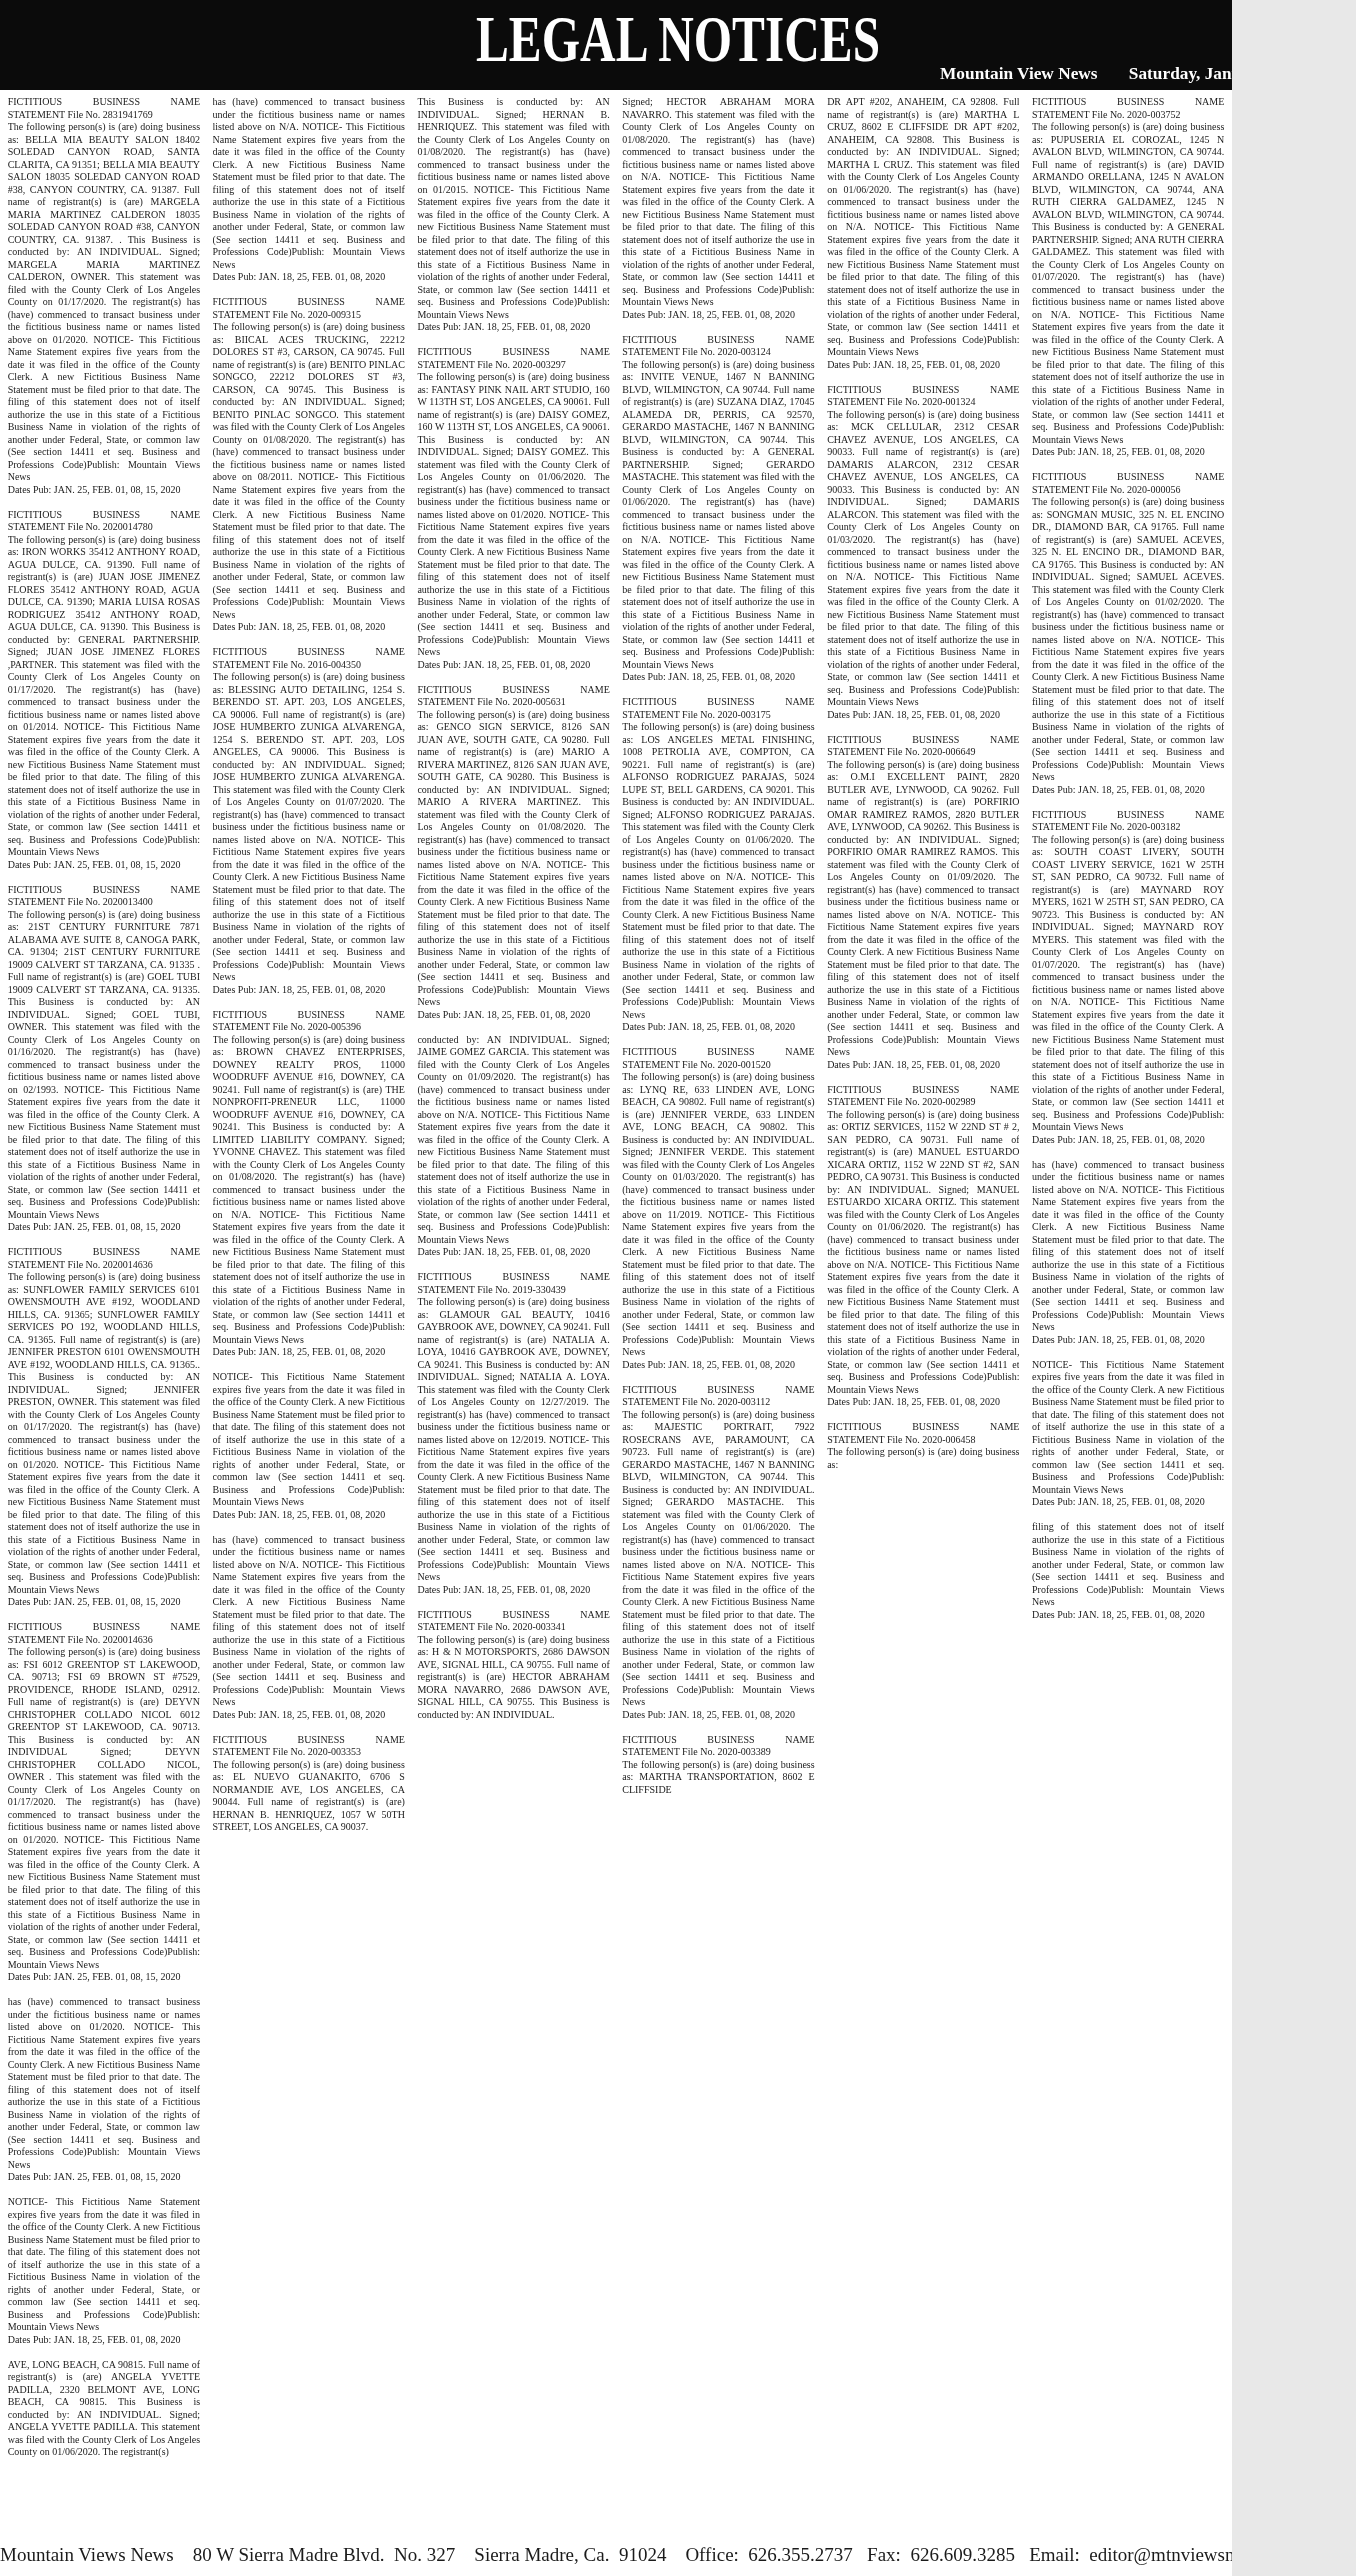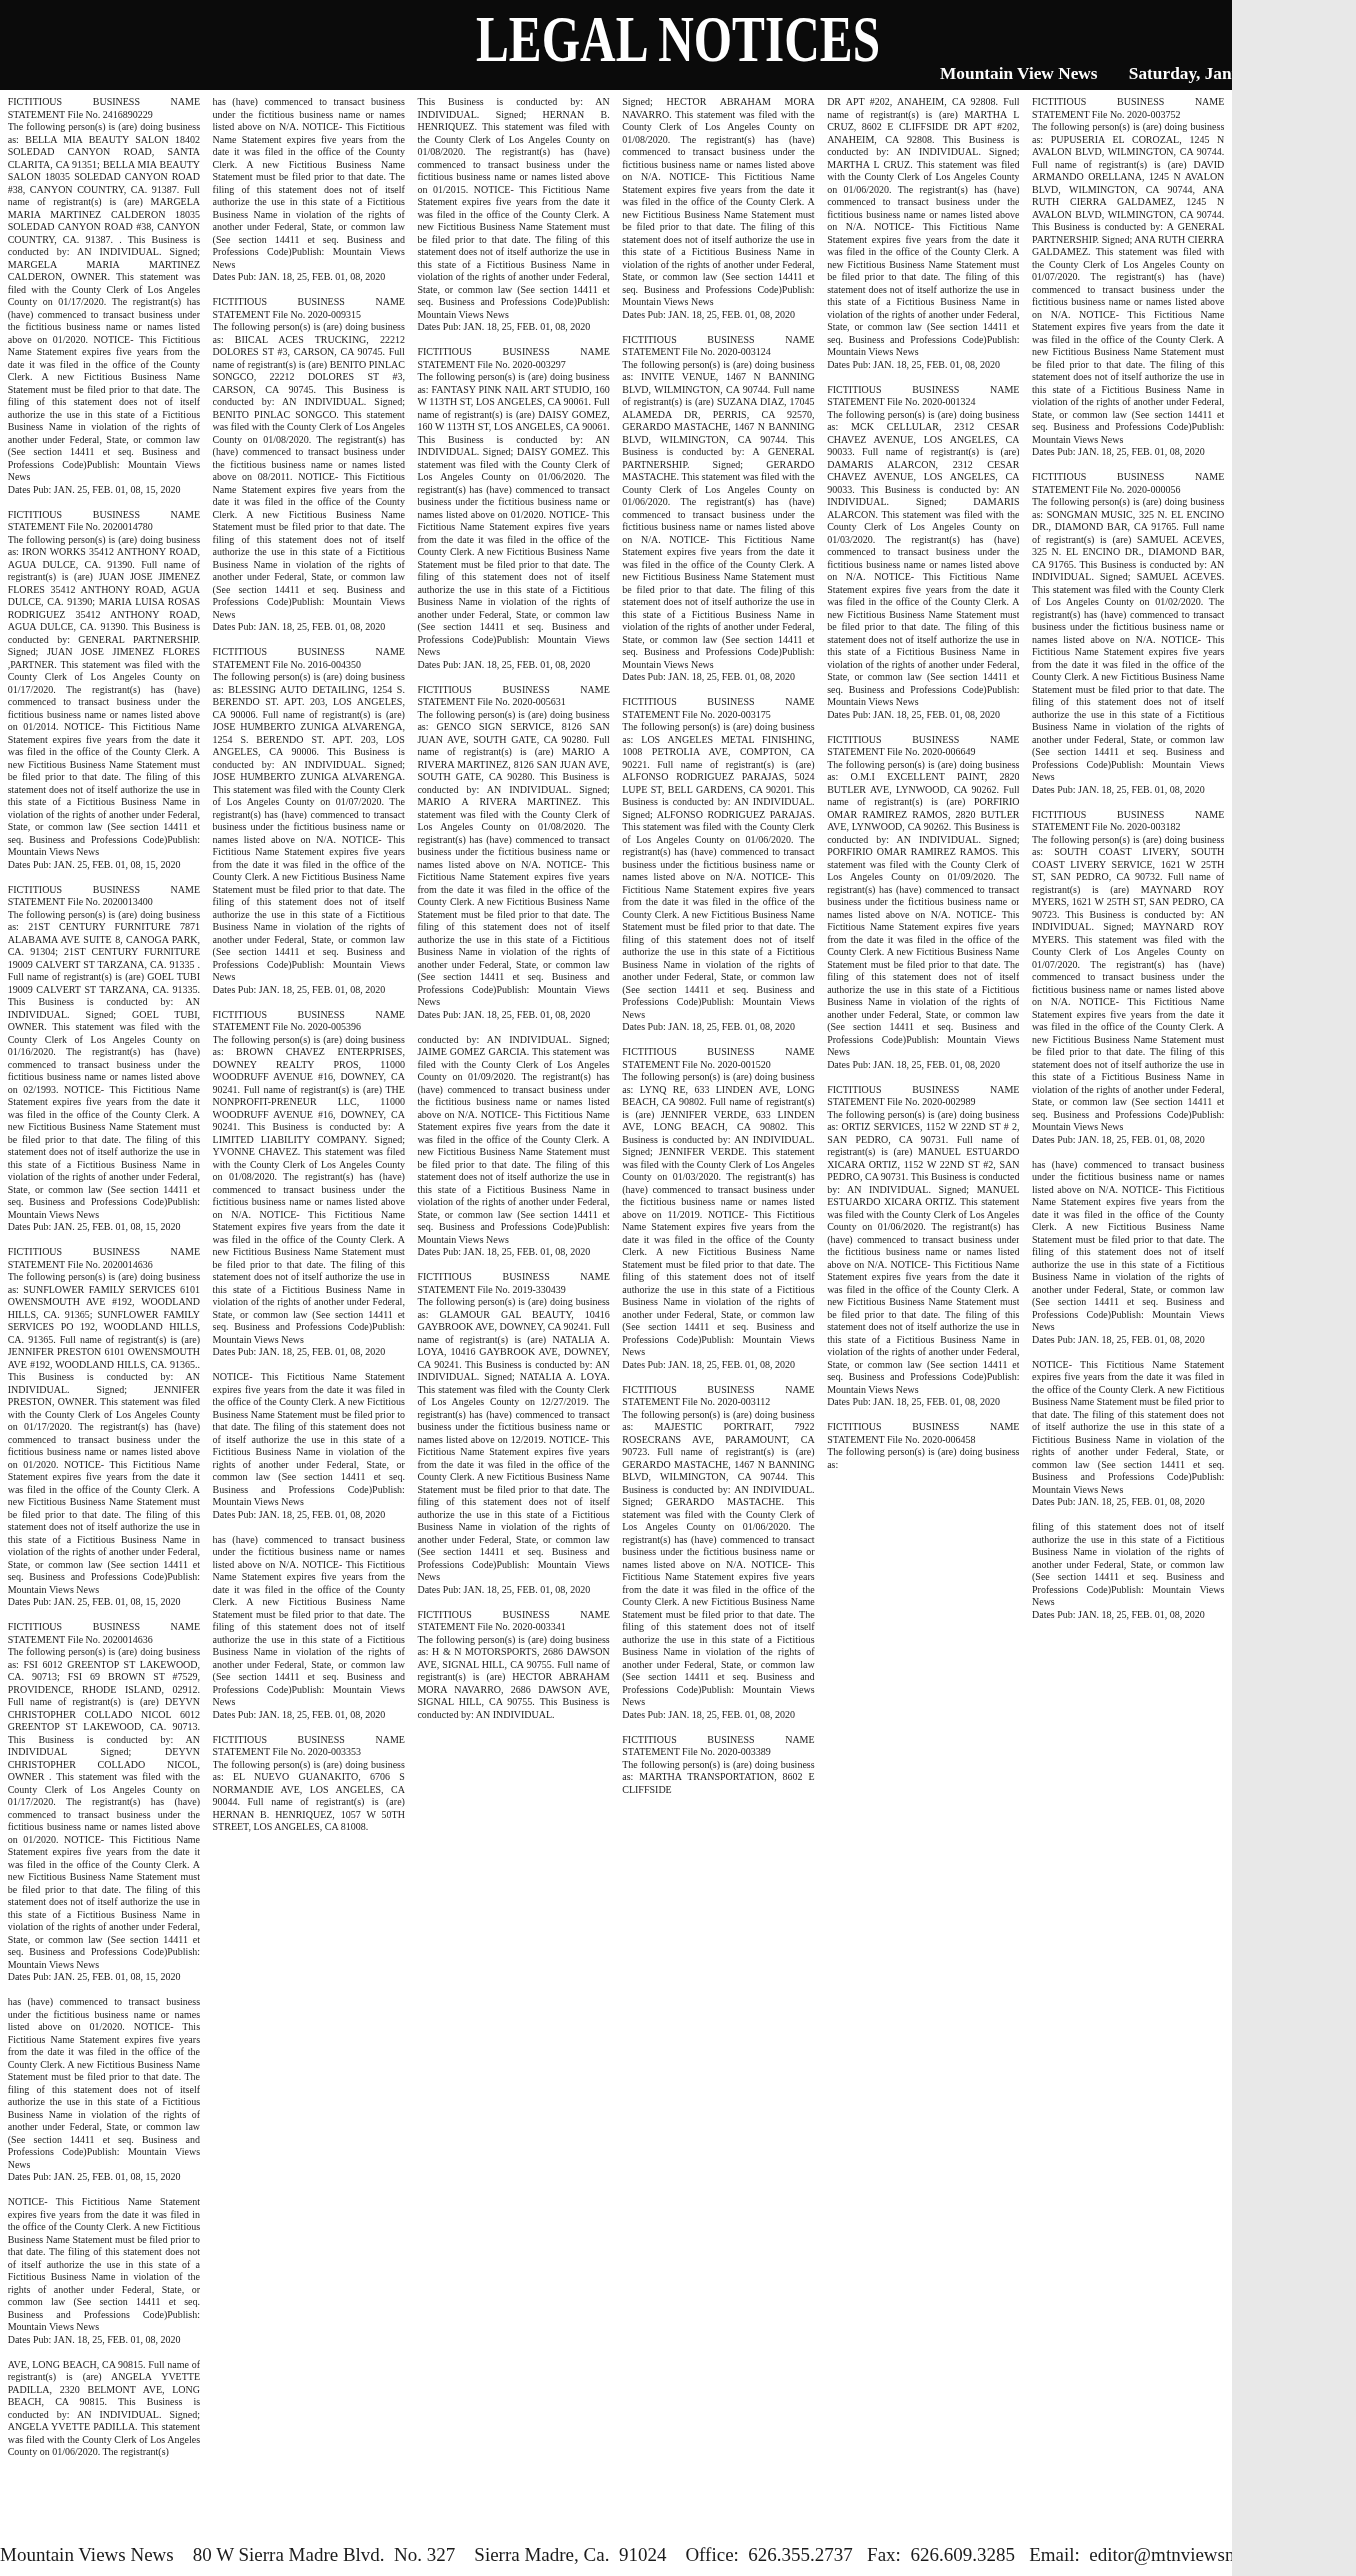--- a/index.html
+++ b/index.html
@@ -38,21 +38,21 @@
     <div class="mh-page">13</div>
     <div class="mh-sub">
       <span>Mountain View News</span>
       <span>Saturday, January 25, 2020</span>
     </div>
   </div>
 
   <div class="cols" id="cols">
       <div class="col">
         <div class="notice">
-          <div class="nh">FICTITIOUS BUSINESS NAME STATEMENT File No. 2416890229</div>
+          <div class="nh">FICTITIOUS BUSINESS NAME STATEMENT File No. 2831941769</div>
           <div class="nb">The following person(s) is (are) doing business as: BELLA MIA BEAUTY SALON  18402 SOLEDAD CANYON ROAD, SANTA CLARITA, CA 91351; BELLA MIA BEAUTY SALON  18035 SOLEDAD CANYON ROAD #38, CANYON COUNTRY, CA. 91387. Full name of registrant(s) is (are) MARGELA MARIA MARTINEZ CALDERON 18035 SOLEDAD CANYON ROAD #38, CANYON COUNTRY, CA. 91387. . This Business is conducted by: AN INDIVIDUAL. Signed; MARGELA MARIA MARTINEZ CALDERON, OWNER. This statement was filed with the County Clerk of Los Angeles County on 01/17/2020. The registrant(s) has (have) commenced to transact business under the fictitious business name or names listed above on 01/2020. NOTICE- This Fictitious Name Statement expires five years from the date it was filed in the office of the County Clerk. A new Fictitious Business Name Statement must be filed prior to that date. The filing of this statement does not of itself authorize the use in this state of a Fictitious Business Name in violation of the rights of another under Federal, State, or common law (See section 14411 et seq. Business and Professions Code)Publish: Mountain Views News
 Dates Pub: JAN. 25, FEB. 01, 08, 15, 2020</div>
         </div>
         <div class="notice">
           <div class="nh">FICTITIOUS BUSINESS NAME STATEMENT File No. 2020014780</div>
           <div class="nb">The following person(s) is (are) doing business as: IRON WORKS  35412 ANTHONY ROAD, AGUA DULCE, CA. 91390. Full name of registrant(s) is (are) JUAN JOSE JIMENEZ FLORES 35412 ANTHONY ROAD, AGUA DULCE, CA. 91390; MARIA LUISA ROSAS RODRIGUEZ 35412 ANTHONY ROAD, AGUA DULCE, CA. 91390. This Business is conducted by: GENERAL PARTNERSHIP. Signed; JUAN JOSE JIMENEZ FLORES ,PARTNER. This statement was filed with the County Clerk of Los Angeles County on 01/17/2020. The registrant(s) has (have) commenced to transact business under the fictitious business name or names listed above on 01/2014. NOTICE- This Fictitious Name Statement expires five years from the date it was filed in the office of the County Clerk. A new Fictitious Business Name Statement must be filed prior to that date. The filing of this statement does not of itself authorize the use in this state of a Fictitious Business Name in violation of the rights of another under Federal, State, or common law (See section 14411 et seq. Business and Professions Code)Publish: Mountain Views News
 Dates Pub: JAN. 25, FEB. 01, 08, 15, 2020</div>
         </div>
         <div class="notice">
           <div class="nh">FICTITIOUS BUSINESS NAME STATEMENT File No. 2020013400</div>
@@ -104,21 +104,21 @@
         <div class="notice">
           <div class="nb">NOTICE- This Fictitious Name Statement expires five years from the date it was filed in the office of the County Clerk. A new Fictitious Business Name Statement must be filed prior to that date. The filing of this statement does not of itself authorize the use in this state of a Fictitious Business Name in violation of the rights of another under Federal, State, or common law (See section 14411 et seq. Business and Professions Code)Publish: Mountain Views News
 Dates Pub: JAN. 18, 25, FEB. 01, 08, 2020</div>
         </div>
         <div class="notice">
           <div class="nb">has (have) commenced to transact business under the fictitious business name or names listed above on N/A. NOTICE- This Fictitious Name Statement expires five years from the date it was filed in the office of the County Clerk. A new Fictitious Business Name Statement must be filed prior to that date. The filing of this statement does not of itself authorize the use in this state of a Fictitious Business Name in violation of the rights of another under Federal, State, or common law (See section 14411 et seq. Business and Professions Code)Publish: Mountain Views News
 Dates Pub: JAN. 18, 25, FEB. 01, 08, 2020</div>
         </div>
         <div class="notice">
           <div class="nh">FICTITIOUS BUSINESS NAME STATEMENT File No. 2020-003353</div>
-          <div class="nb">The following person(s) is (are) doing business as: EL NUEVO GUANAKITO, 6706 S NORMANDIE AVE, LOS ANGELES, CA 90044. Full name of registrant(s) is (are) HERNAN B. HENRIQUEZ, 1057 W 50TH STREET, LOS ANGELES, CA 81008.</div>
+          <div class="nb">The following person(s) is (are) doing business as: EL NUEVO GUANAKITO, 6706 S NORMANDIE AVE, LOS ANGELES, CA 90044. Full name of registrant(s) is (are) HERNAN B. HENRIQUEZ, 1057 W 50TH STREET, LOS ANGELES, CA 90037.</div>
         </div>
       </div>
       <div class="col">
         <div class="notice">
           <div class="nb">This Business is conducted by: AN INDIVIDUAL. Signed; HERNAN B. HENRIQUEZ. This statement was filed with the County Clerk of Los Angeles County on 01/08/2020. The registrant(s) has (have) commenced to transact business under the fictitious business name or names listed above on 01/2015. NOTICE- This Fictitious Name Statement expires five years from the date it was filed in the office of the County Clerk. A new Fictitious Business Name Statement must be filed prior to that date. The filing of this statement does not of itself authorize the use in this state of a Fictitious Business Name in violation of the rights of another under Federal, State, or common law (See section 14411 et seq. Business and Professions Code)Publish: Mountain Views News
 Dates Pub: JAN. 18, 25, FEB. 01, 08, 2020</div>
         </div>
         <div class="notice">
           <div class="nh">FICTITIOUS BUSINESS NAME STATEMENT File No. 2020-003297</div>
           <div class="nb">The following person(s) is (are) doing business as: FANTASY PINK NAIL ART STUDIO, 160 W 113TH ST, LOS ANGELES, CA 90061. Full name of registrant(s) is (are) DAISY GOMEZ, 160 W 113TH ST, LOS ANGELES, CA 90061. This Business is conducted by: AN INDIVIDUAL. Signed; DAISY GOMEZ. This statement was filed with the County Clerk of Los Angeles County on 01/06/2020. The registrant(s) has (have) commenced to transact business under the fictitious business name or names listed above on 01/2020. NOTICE- This Fictitious Name Statement expires five years from the date it was filed in the office of the County Clerk. A new Fictitious Business Name Statement must be filed prior to that date. The filing of this statement does not of itself authorize the use in this state of a Fictitious Business Name in violation of the rights of another under Federal, State, or common law (See section 14411 et seq. Business and Professions Code)Publish: Mountain Views News

